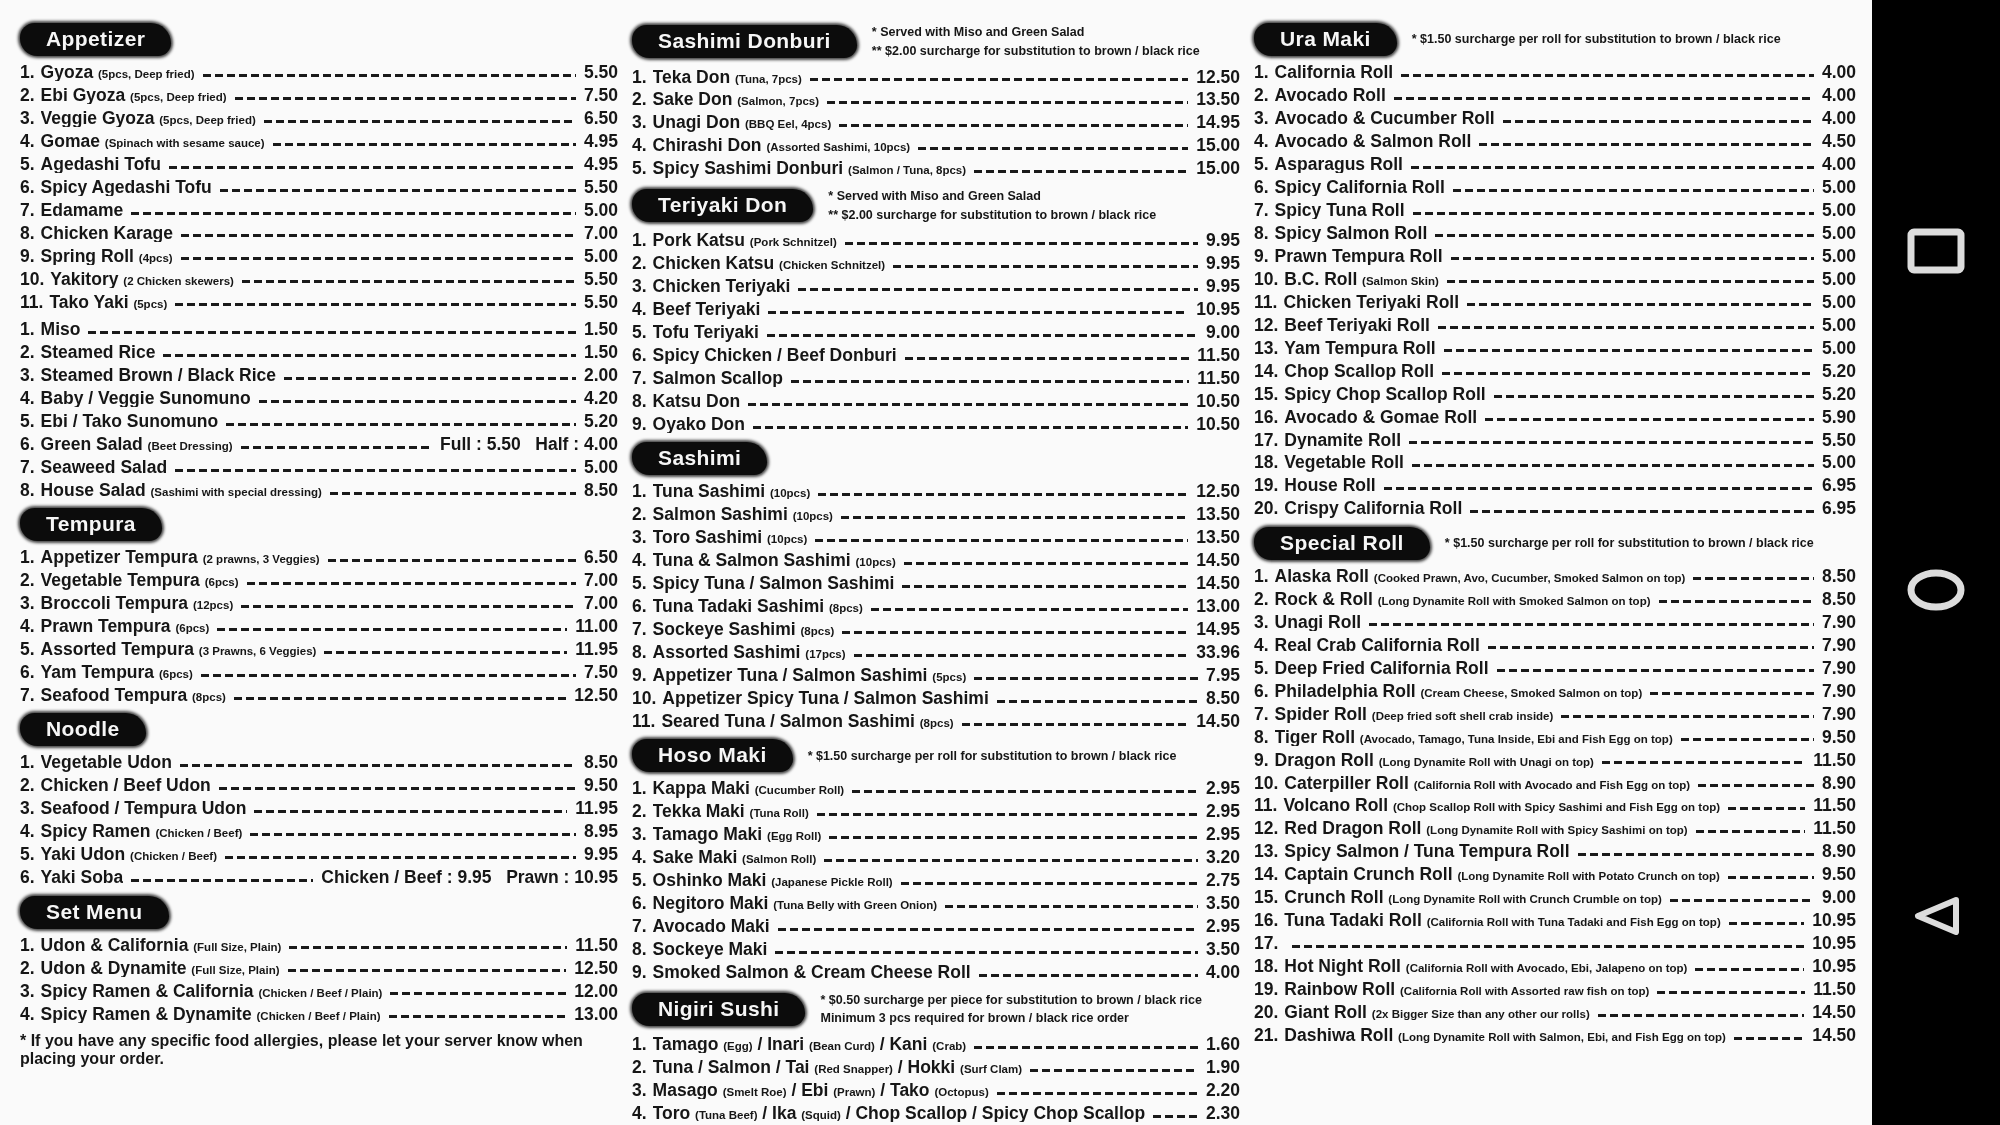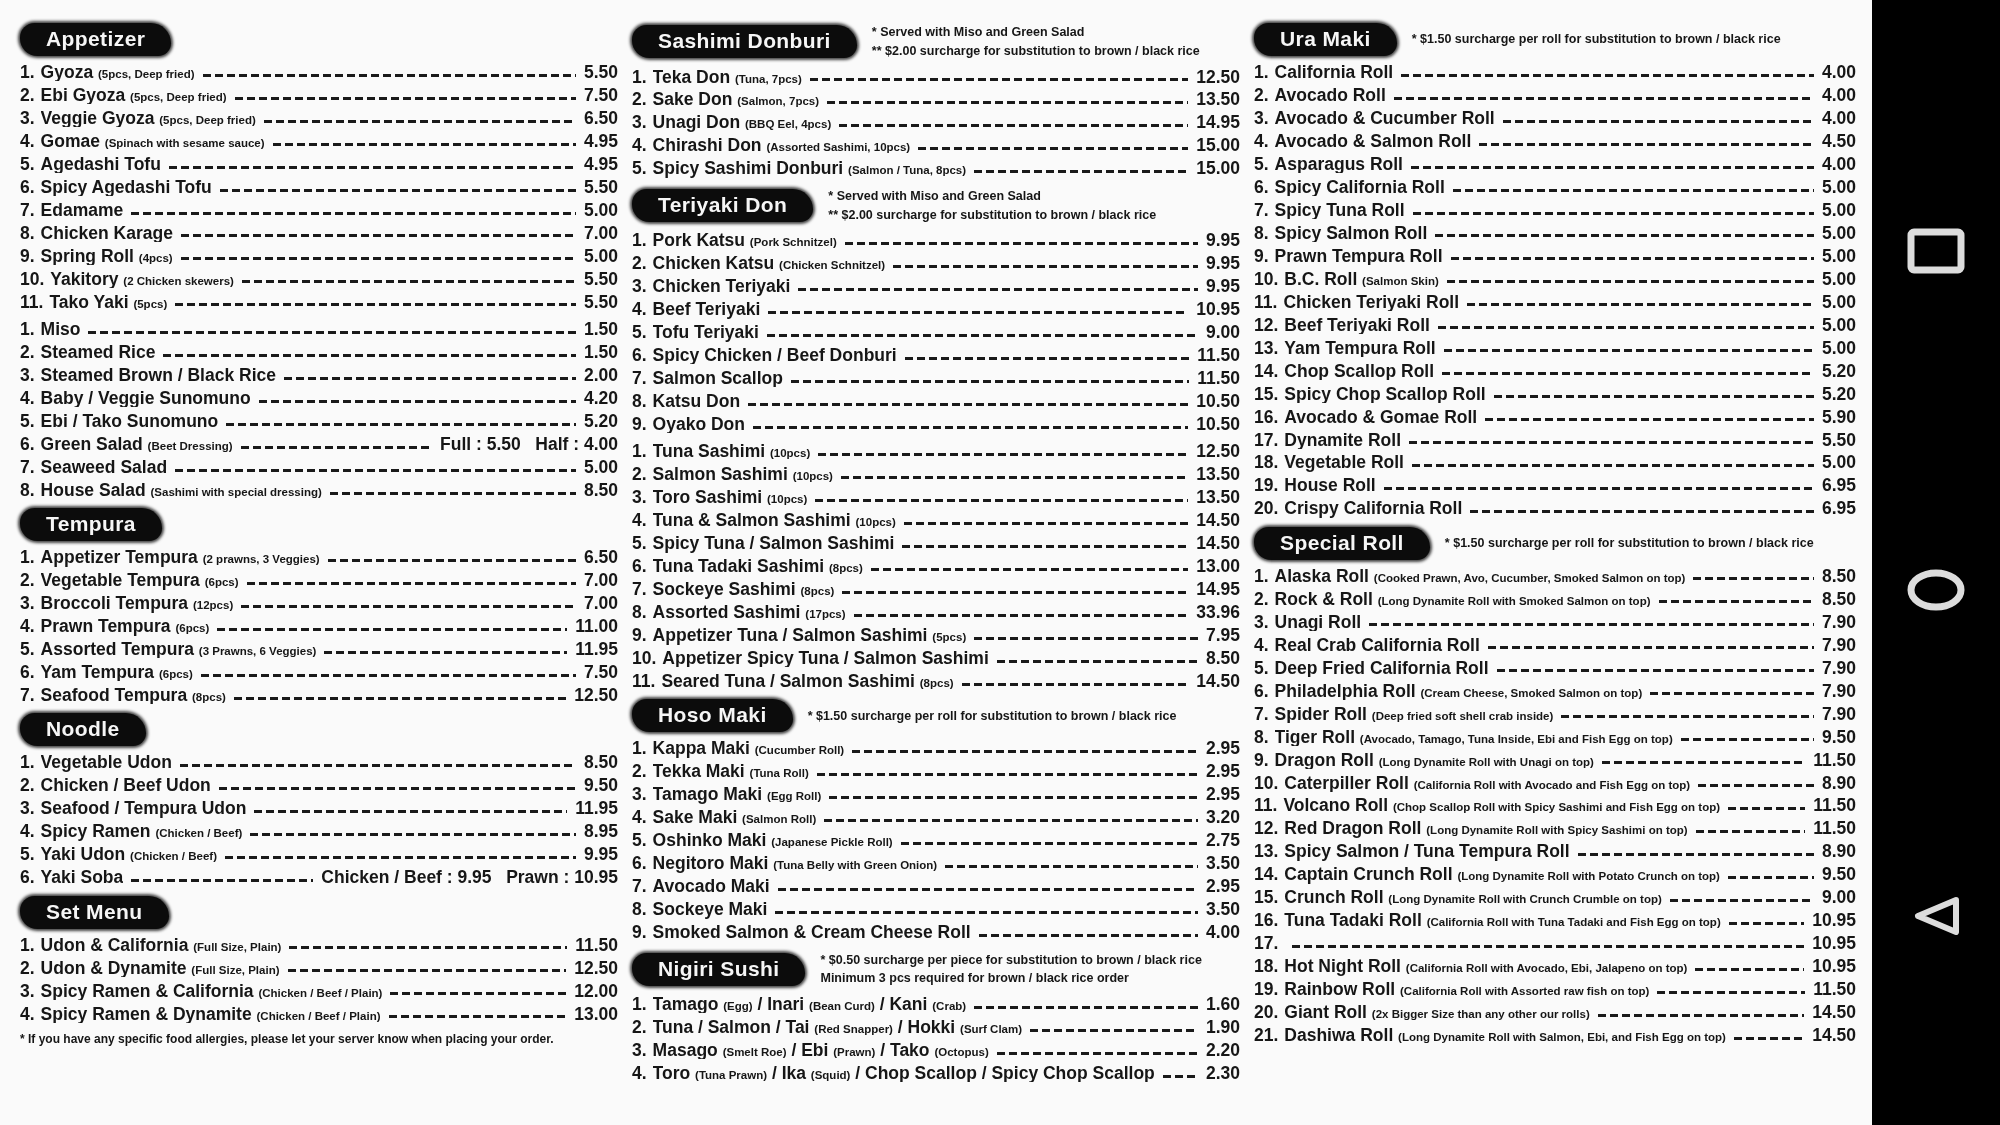--- a/index.html
+++ b/index.html
@@ -28,21 +28,21 @@
     margin-bottom:4.6px;font-weight:bold;font-size:17.5px;line-height:1.05;
   }
   .num{margin-right:6px;flex:0 0 auto;}
   .name{flex:0 1 auto;overflow:hidden;}
   .detail{font-size:11.5px;}
   .leader{
     flex:1 1 0;min-width:8px;margin:6px 8px 0 8px;height:3px;align-self:center;
     background-image:repeating-linear-gradient(90deg,#1a1a1a 0 8px,transparent 8px 12px);
   }
   .price{white-space:pre;flex:0 0 auto;}
-  .footnote{font-size:12px;font-weight:bold;margin-top:8px;}
+  .footnote{font-size:16px;font-weight:bold;margin-top:8px;}
   
   .navbar{width:128px;background:#000;position:relative;flex:0 0 auto;}
   .nav-btn{
     position:absolute;left:50%;transform:translateX(-50%);
     background:none;border:none;padding:6px;cursor:pointer;
   }
   #btn-recents{top:222px;}
   #btn-home{top:562px;}
   #btn-back{top:888px;}
   .nav-btn svg{display:block;}
@@ -405,20 +405,23 @@
               </li>
               <li class="row">
                 <span class="num">9.</span>
                 <span class="name js-parens">Oyako Don</span>
                 <span class="leader"></span>
                 <span class="price">10.50</span>
               </li>
             </ul>
           </section>
           <section class="sec">
+            <div class="sec-head">
+              <div class="badge">Sashimi</div>
+            </div>
             <ul class="items">
               <li class="row">
                 <span class="num">1.</span>
                 <span class="name js-parens">Tuna Sashimi <span class="detail">(10pcs)</span></span>
                 <span class="leader"></span>
                 <span class="price">12.50</span>
               </li>
               <li class="row">
                 <span class="num">2.</span>
                 <span class="name js-parens">Salmon Sashimi <span class="detail">(10pcs)</span></span>
@@ -567,21 +570,21 @@
                 <span class="price">1.90</span>
               </li>
               <li class="row">
                 <span class="num">3.</span>
                 <span class="name js-parens">Masago <span class="detail">(Smelt Roe)</span> / Ebi <span class="detail">(Prawn)</span> / Tako <span class="detail">(Octopus)</span></span>
                 <span class="leader"></span>
                 <span class="price">2.20</span>
               </li>
               <li class="row">
                 <span class="num">4.</span>
-                <span class="name js-parens">Toro <span class="detail">(Tuna Prawn)</span> / Ika <span class="detail">(Squid)</span> / Chop Scallop / Spicy Chop Scallop</span>
+                <span class="name js-parens">Toro <span class="detail">(Tuna Beef)</span> / Ika <span class="detail">(Squid)</span> / Chop Scallop / Spicy Chop Scallop</span>
                 <span class="leader"></span>
                 <span class="price">2.30</span>
               </li>
             </ul>
           </section>
         </div>
         <div class="col">
           <section class="sec">
             <div class="sec-head">
               <div class="badge">Ura Maki</div>

